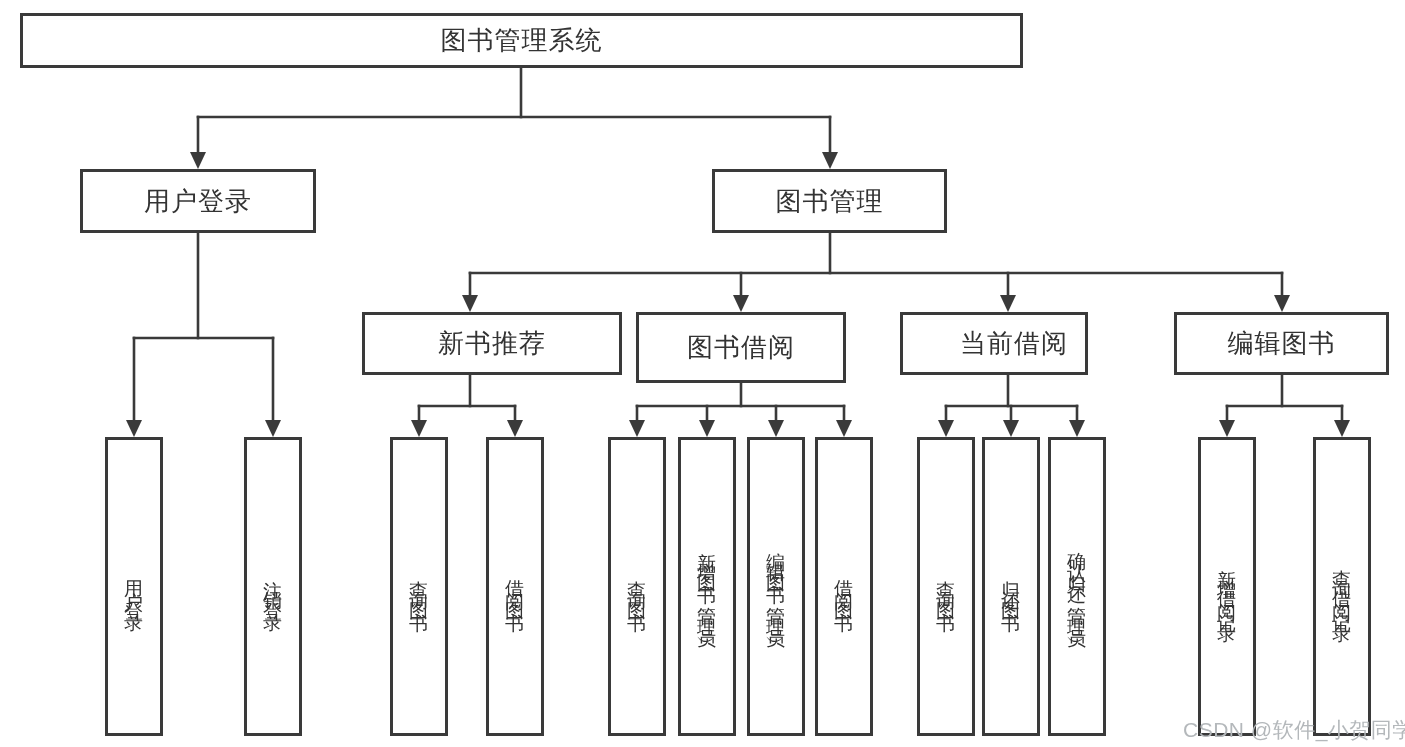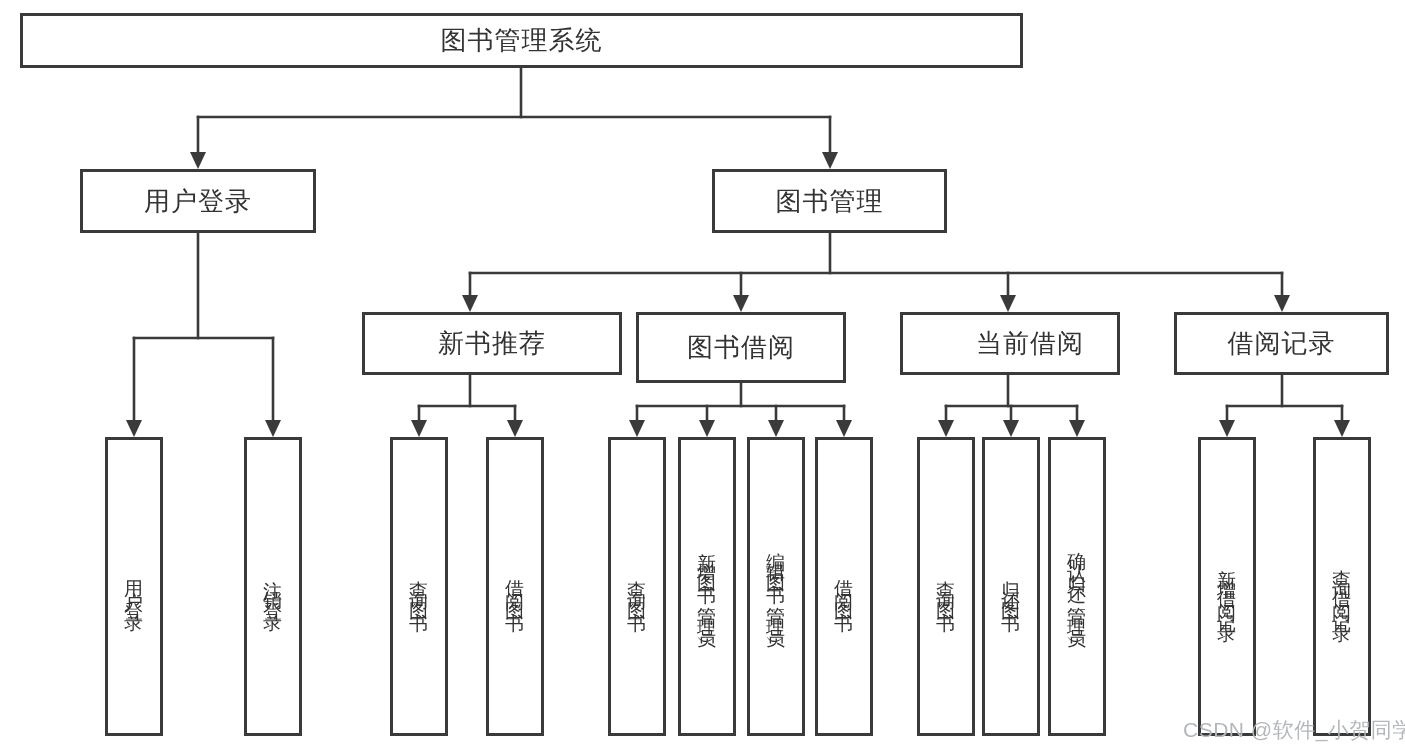--- a/index.html
+++ b/index.html
@@ -110,25 +110,25 @@
 <div class="box" style="left:712px;top:169px;width:235px;height:64px;align-items:center;">
   <span>图书管理</span>
 </div>
 
 <div class="box" style="left:362px;top:312px;width:260px;height:63px;">
   <span>新书推荐</span>
 </div>
 <div class="box" style="left:636px;top:312px;width:210px;height:71px;">
   <span>图书借阅</span>
 </div>
-<div class="box" style="left:900px;top:312px;width:220px;height:63px;padding-left:40px;">
+<div class="box" style="left:900px;top:312px;width:188px;height:63px;padding-left:40px;">
   <span>当前借阅</span>
 </div>
 <div class="box" style="left:1174px;top:312px;width:215px;height:63px;">
-  <span>借阅记录</span>
+  <span>编辑图书</span>
 </div>
 
 <div class="vbox" style="left:105px;">
   <span class="vtext">用户登录</span>
 </div>
 <div class="vbox" style="left:244px;">
   <span class="vtext">注销登录</span>
 </div>
 
 <div class="vbox" style="left:390px;">

